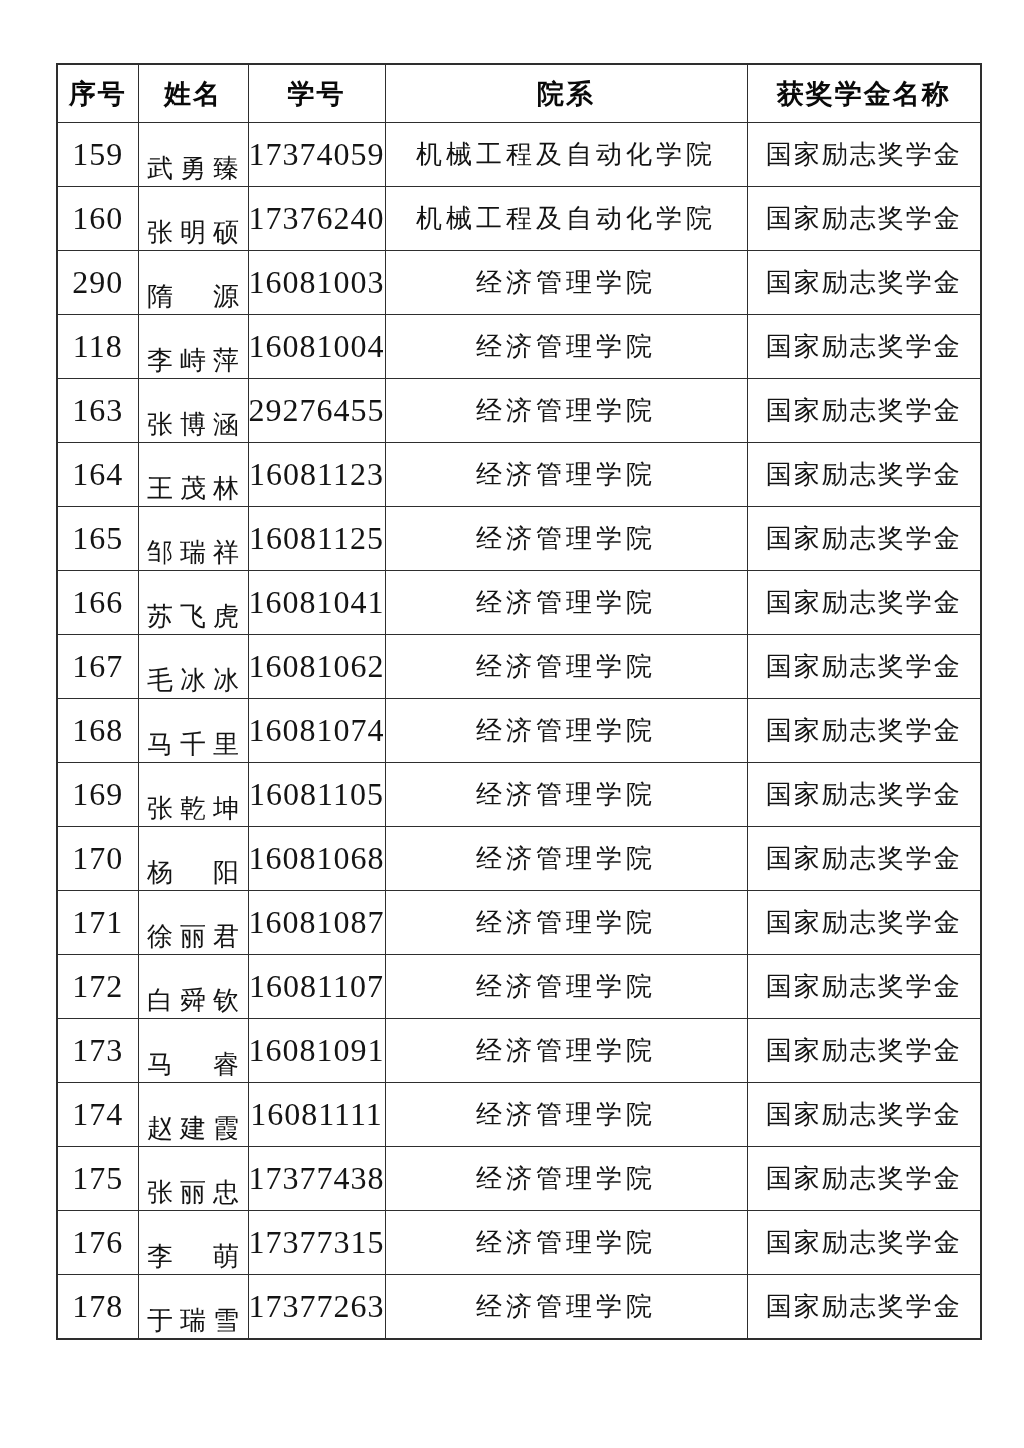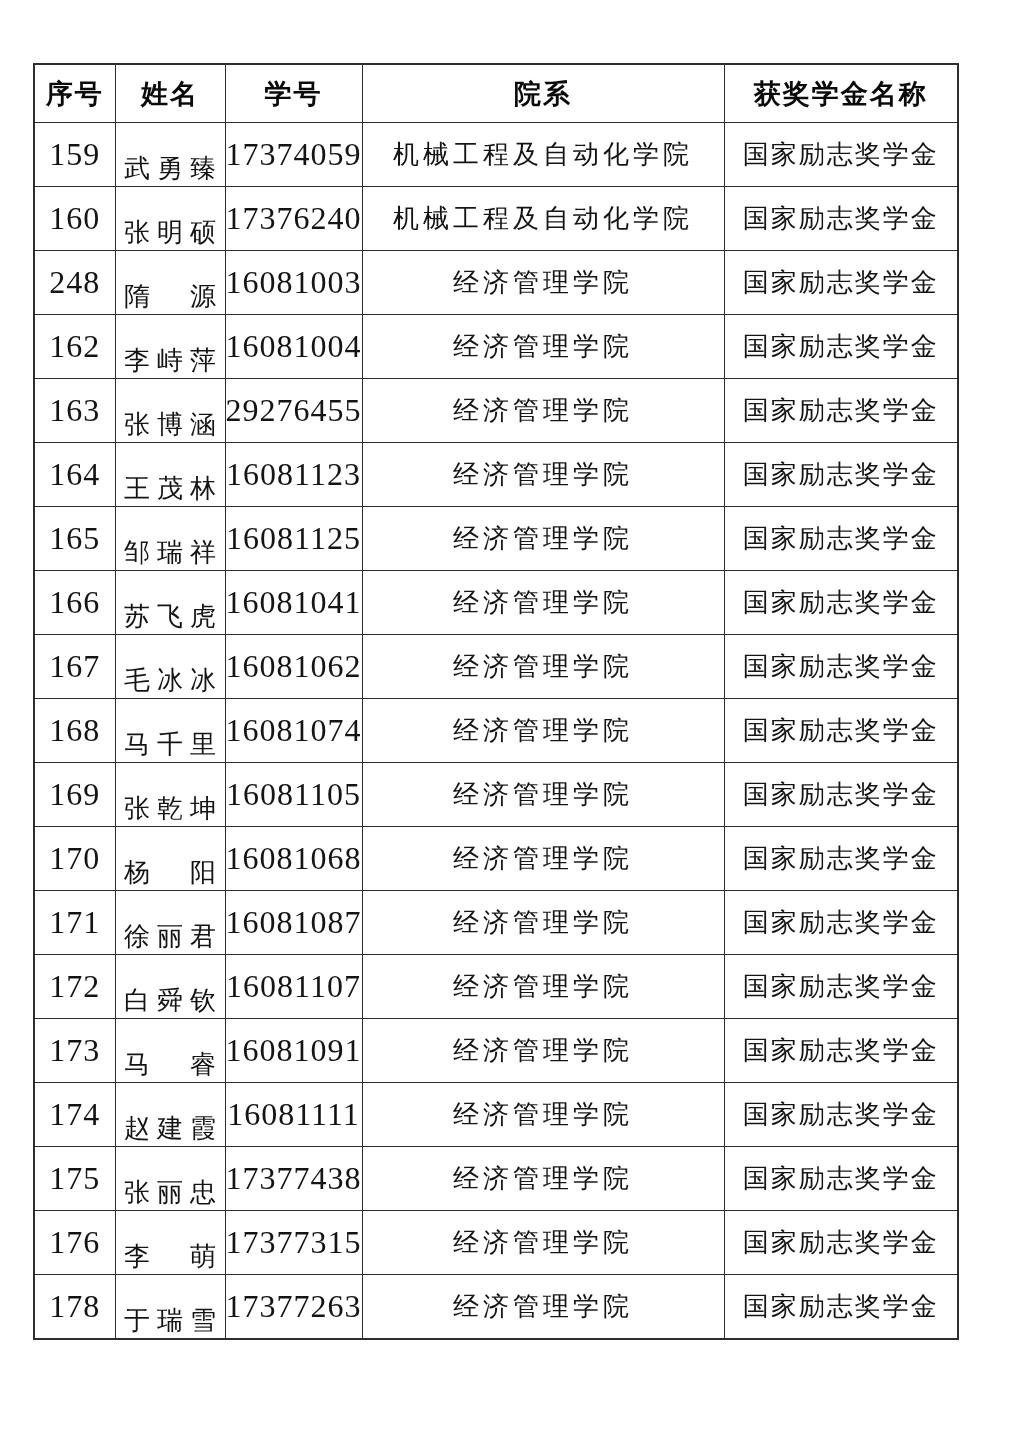--- a/index.html
+++ b/index.html
@@ -4,21 +4,21 @@
 <style>
   html,body{margin:0;padding:0;}
   body{
     width:1024px;height:1448px;background:#ffffff;overflow:hidden;
     font-family:"Liberation Serif","DejaVu Serif",serif;
   }
   .sheet{
     position:relative;width:1024px;height:1448px;background:#ffffff;color:#141414;
   }
   table.roster{
-    position:absolute;left:33px;top:63px;
+    position:absolute;left:56px;top:63px;
     border-collapse:collapse;table-layout:fixed;
     border:2px solid #2e2e2e;
   }
   th,td{
     border:1px solid #2e2e2e;
     text-align:center;vertical-align:middle;
     padding:0;overflow:hidden;white-space:nowrap;
   }
   th.th{
     height:57px;
@@ -67,28 +67,28 @@
           <td class="td-schol">国家励志奖学金</td>
         </tr>
         <tr>
           <td class="td-num">160</td>
           <td class="td-name"><span class="name-dist">张明硕</span></td>
           <td class="td-num">17376240</td>
           <td class="td-dept">机械工程及自动化学院</td>
           <td class="td-schol">国家励志奖学金</td>
         </tr>
         <tr>
-          <td class="td-num">248</td>
+          <td class="td-num">290</td>
           <td class="td-name"><span class="name-dist">隋源</span></td>
           <td class="td-num">16081003</td>
           <td class="td-dept">经济管理学院</td>
           <td class="td-schol">国家励志奖学金</td>
         </tr>
         <tr>
-          <td class="td-num">162</td>
+          <td class="td-num">118</td>
           <td class="td-name"><span class="name-dist">李峙萍</span></td>
           <td class="td-num">16081004</td>
           <td class="td-dept">经济管理学院</td>
           <td class="td-schol">国家励志奖学金</td>
         </tr>
         <tr>
           <td class="td-num">163</td>
           <td class="td-name"><span class="name-dist">张博涵</span></td>
           <td class="td-num">29276455</td>
           <td class="td-dept">经济管理学院</td>

